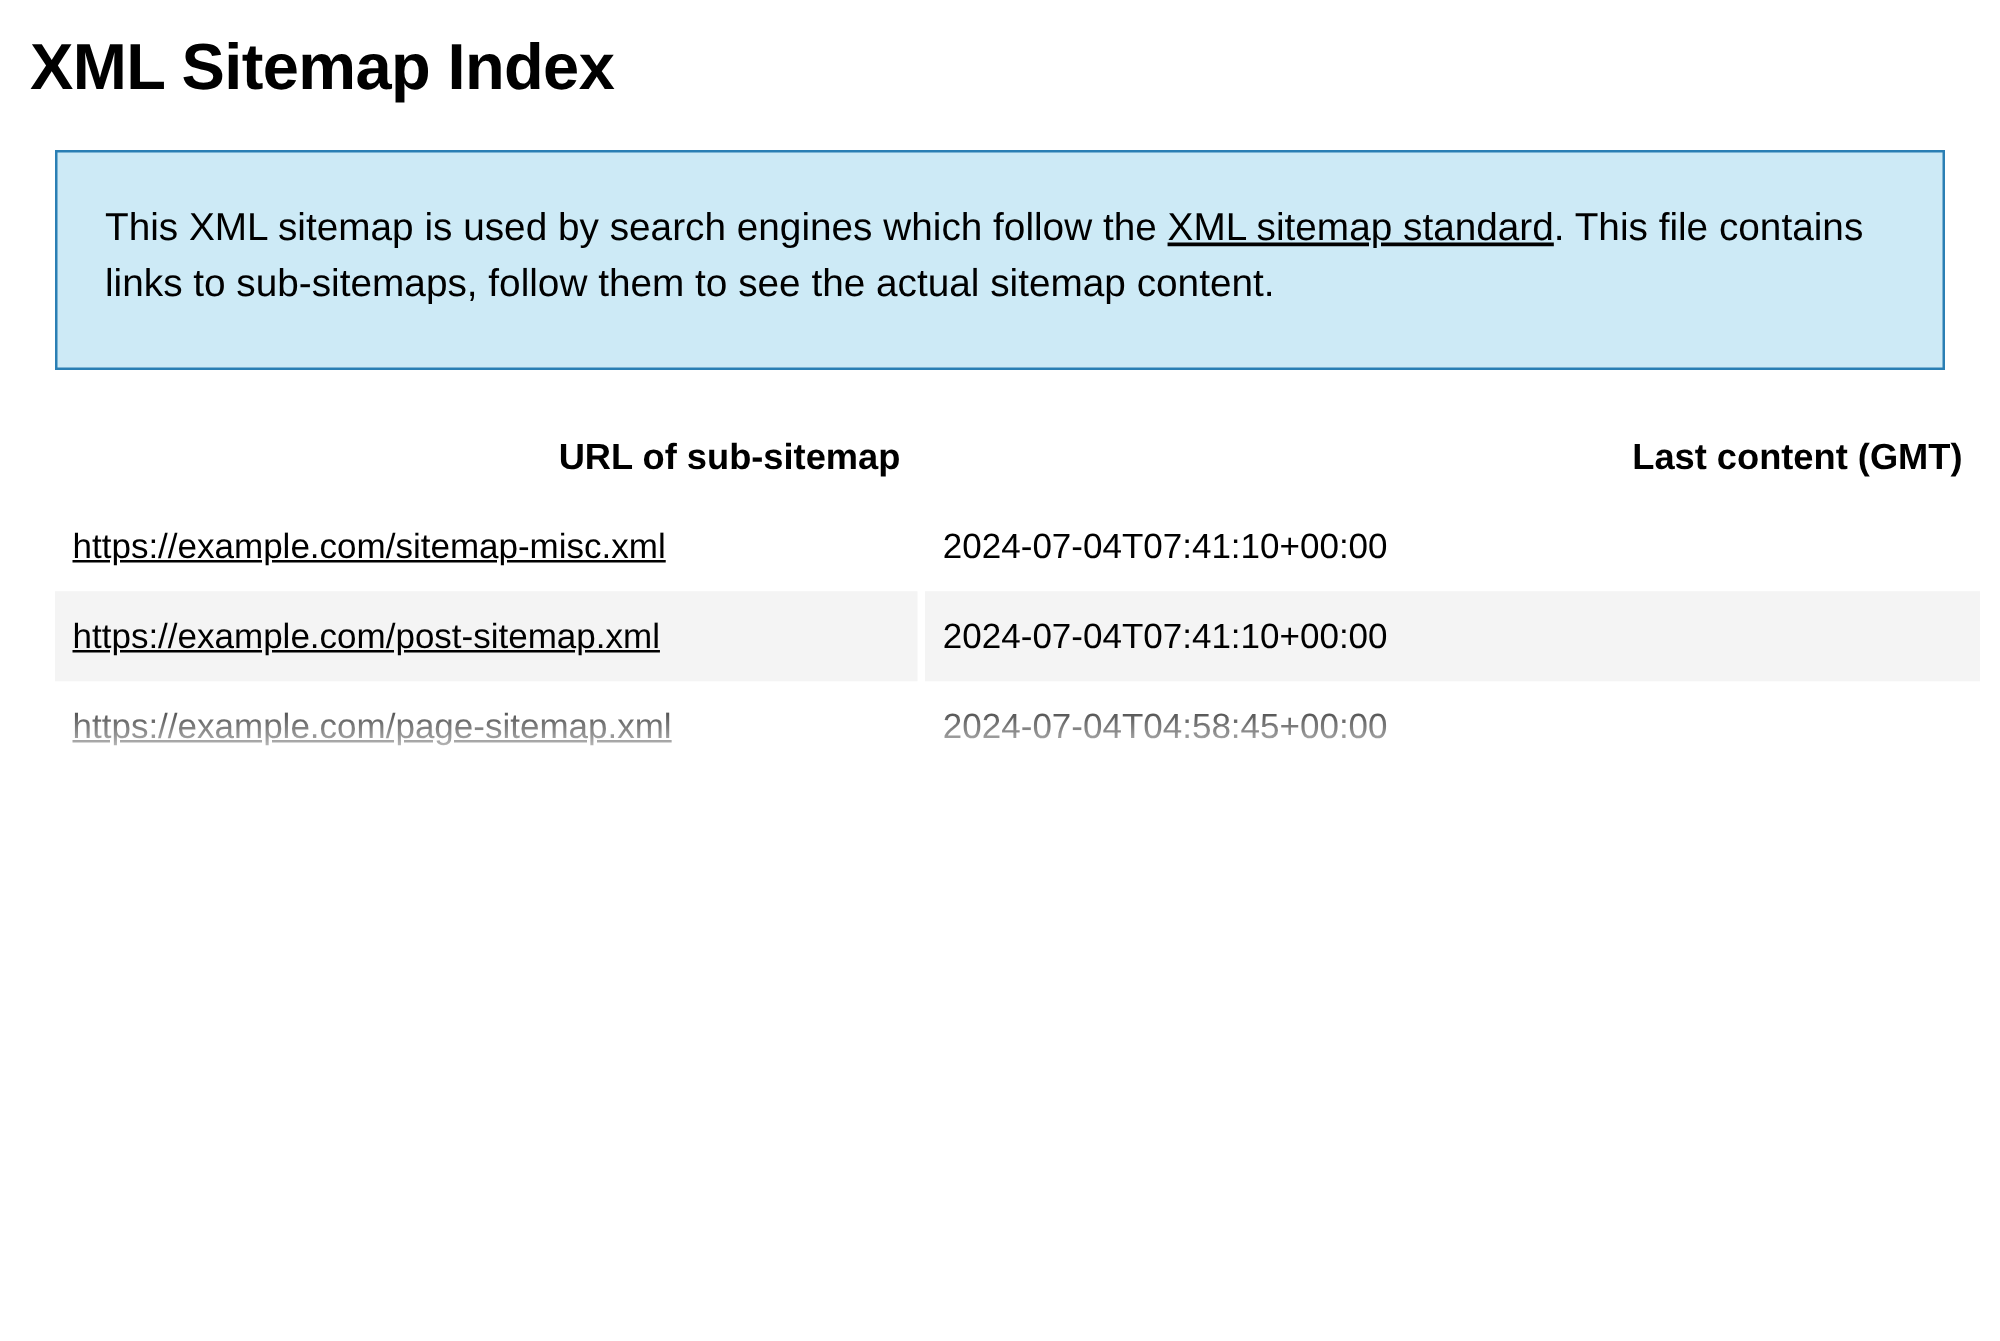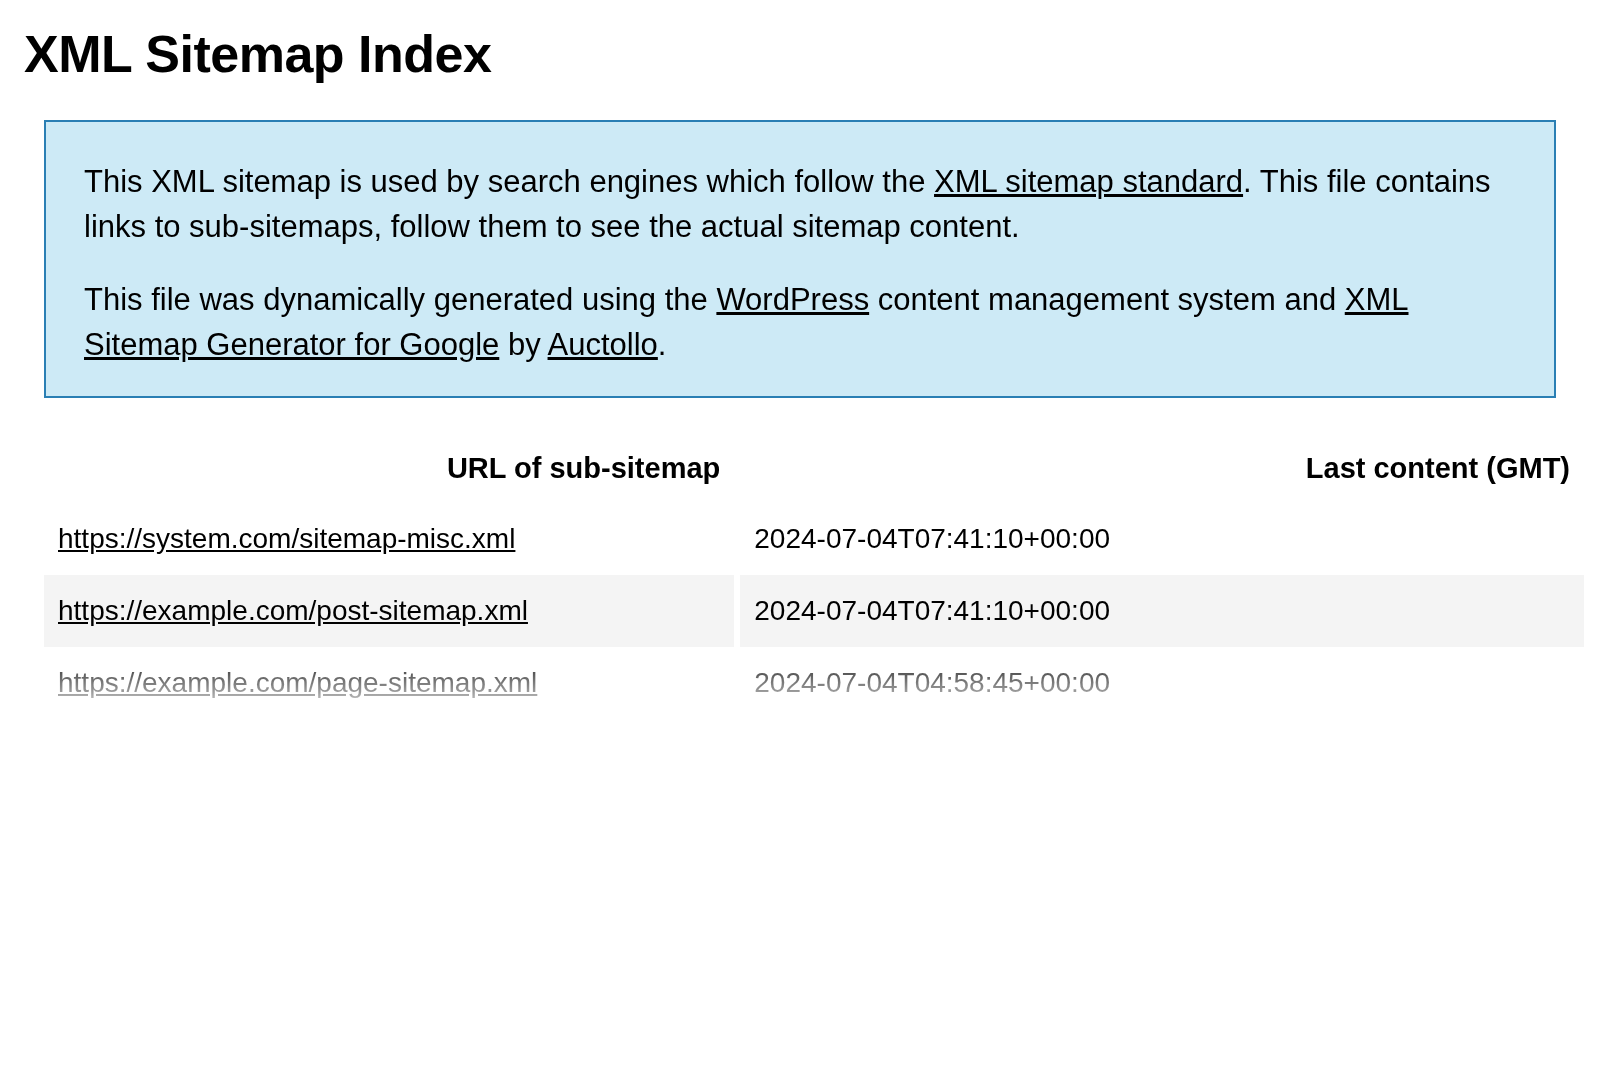--- a/index.html
+++ b/index.html
@@ -16,21 +16,21 @@
   h1.title {
     margin: 0 0 36px 0;
     font-weight: 700;
     font-size: 52px;
     letter-spacing: -0.5px;
   }
   .intro-box {
     margin: 0 20px 36px 20px;
     border: 2px solid #2a7fb4;
     background: #cdeaf6;
-    padding: 38px 38px 28px 38px;
+    padding: 38px 38px 44px 38px;
   }
   .intro-box p {
     margin: 0 0 28px 0;
     font-size: 31px;
     line-height: 1.45;
     color: #000;
   }
   .intro-box p:last-child {
     margin-bottom: 0;
   }
@@ -80,39 +80,36 @@
 </head>
 <body>
 
 <div class="wrap">
   <h1 class="title">XML Sitemap Index</h1>
 
   <div class="intro-box">
     <p>
       <span>This XML sitemap is used by search engines which follow the </span><a href="#">XML sitemap standard</a><span>. This file contains links to sub-sitemaps, follow them to see the actual sitemap content.</span>
     </p>
-    <p>
-      <span>This file was dynamically generated using the </span><a href="#">WordPress</a><span> content management system and </span><a href="#">XML Sitemap Generator for Google</a><span> by </span><a href="#">Auctollo</a><span>.</span>
-    </p>
   </div>
 
   <table class="sitemaps">
     <colgroup>
         <col class="col-url">
         <col class="col-mod">
       </colgroup>
     <thead>
       <tr>
         <th>URL of sub-sitemap</th>
         <th>Last content (GMT)</th>
       </tr>
     </thead>
     <tbody>
       <tr>
-        <td><a href="#">https://system.com/sitemap-misc.xml</a></td>
+        <td><a href="#">https://example.com/sitemap-misc.xml</a></td>
         <td>2024-07-04T07:41:10+00:00</td>
       </tr>
       <tr>
         <td><a href="#">https://example.com/post-sitemap.xml</a></td>
         <td>2024-07-04T07:41:10+00:00</td>
       </tr>
       <tr>
         <td><a href="#">https://example.com/page-sitemap.xml</a></td>
         <td>2024-07-04T04:58:45+00:00</td>
       </tr>

